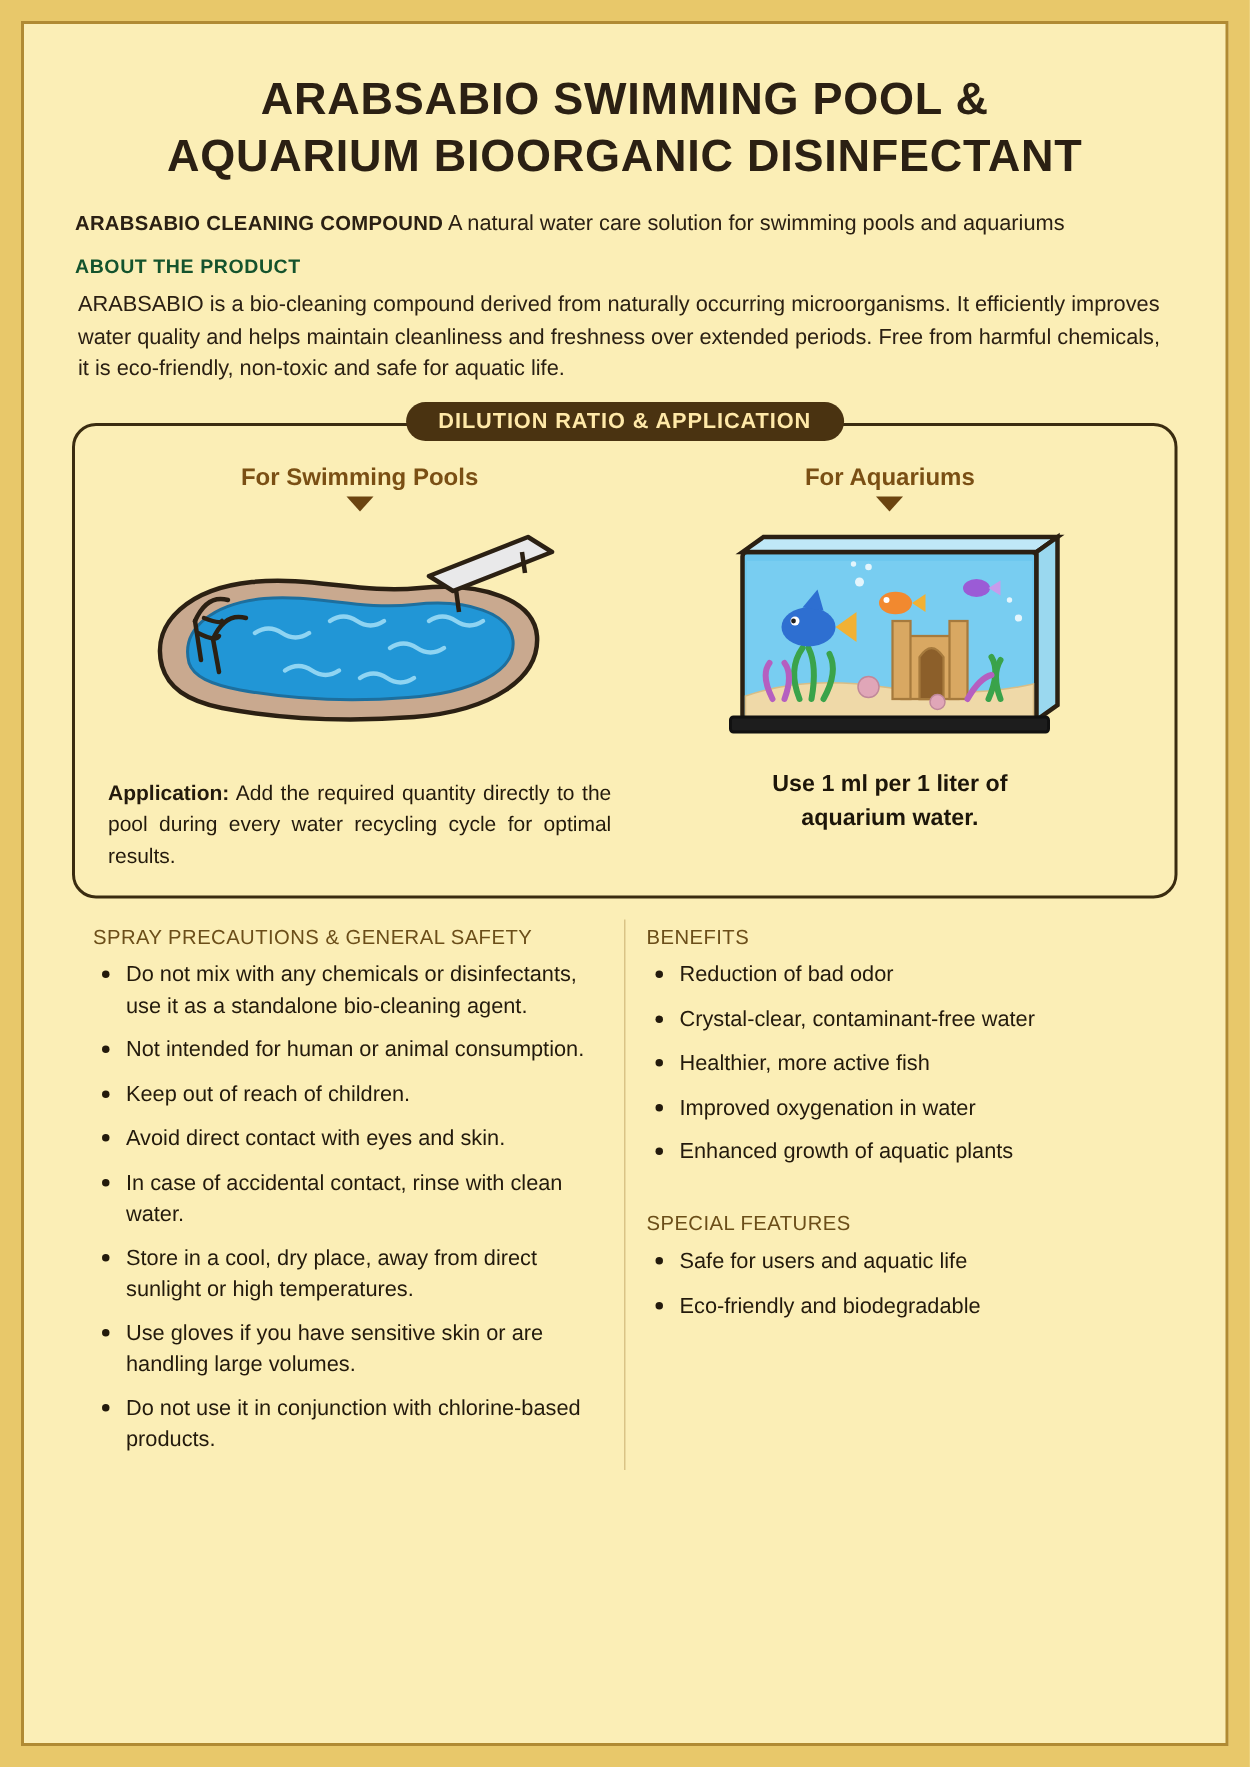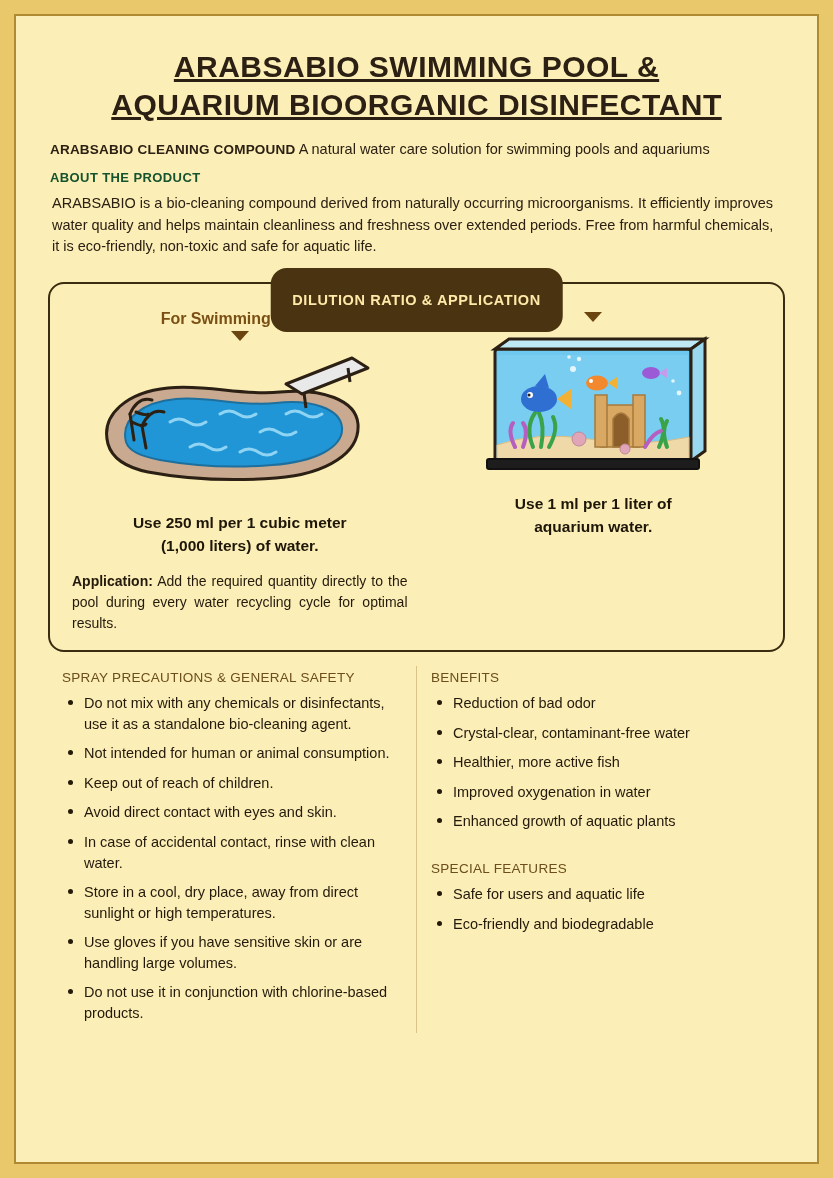--- a/index.html
+++ b/index.html
@@ -34,21 +34,21 @@
   
   .title {
     text-align: center;
     color: #2b2013;
     font-weight: bold;
     font-size: 30px;
     line-height: 1.25;
     letter-spacing: 0.5px;
     margin: 14px 0 16px 0;
   }
-  .title .line { display: block; text-decoration: underline; }
+  .title .line { display: block; }
 
   
   .intro {
     font-size: 14.5px;
     color: #2b2013;
     line-height: 1.45;
     margin: 0 8px;
   }
   .intro .lead-strong {
     font-weight: bold;
@@ -81,21 +81,21 @@
   .panel-badge {
     position: absolute;
     top: -16px;
     left: 50%;
     transform: translateX(-50%);
     background: #4a3311;
     color: #ffe9a8;
     font-weight: bold;
     font-size: 14.5px;
     letter-spacing: 0.6px;
-    padding: 24px 22px;
+    padding: 5px 22px;
     border-radius: 16px;
     white-space: nowrap;
   }
   .cols {
     display: flex;
     gap: 10px;
   }
   .col {
     flex: 1;
     text-align: center;
@@ -231,31 +231,28 @@
                 <path d="M40 62 q8 -18 22 -14"></path>
                 <path d="M52 74 q8 -18 22 -14"></path>
                 <path d="M46 60 q10 4 12 2"></path>
                 <path d="M42 70 q12 6 14 2"></path>
                 <path d="M40 62 L44 88"></path>
                 <path d="M52 74 L56 96"></path>
               </g>
             </svg>
           </div>
 
-          <div class="dose">
-            <div>Use 250 ml per 1 cubic meter</div>
-            <div>(1,000 liters) of water.</div>
-          </div>
 
           <div class="application">
             <b>Application:</b><span> Add the required quantity directly to the pool during every water recycling cycle for optimal results.</span>
           </div>
         </div>
 
         <div class="col">
+          <div class="col-head">For Aquariums</div>
           <div class="arrow-down"></div>
 
           <div class="art">
             <svg width="240" height="150" viewBox="0 0 240 150" aria-hidden="true">
 
               <rect x="22" y="16" width="196" height="112" fill="#6ec8ef" stroke="#2b2013" stroke-width="3" rx="3"></rect>
 
               <path d="M22 16 L36 6 L232 6 L218 16 Z" fill="#bfe8f7" stroke="#2b2013" stroke-width="3"></path>
               <path d="M218 16 L232 6 L232 118 L218 128 Z" fill="#9ad8ef" stroke="#2b2013" stroke-width="3"></path>
 

